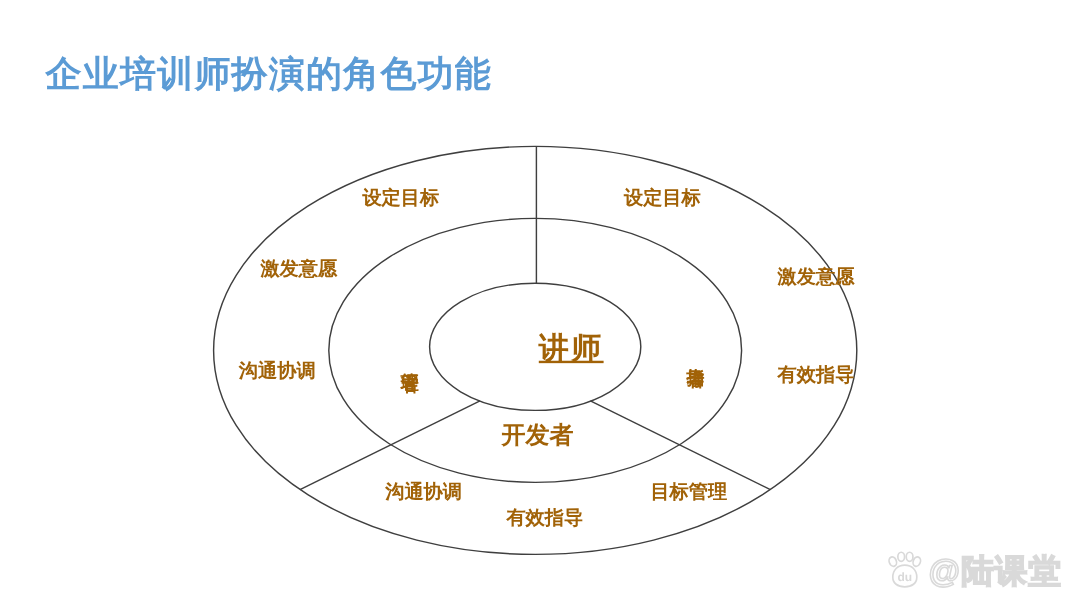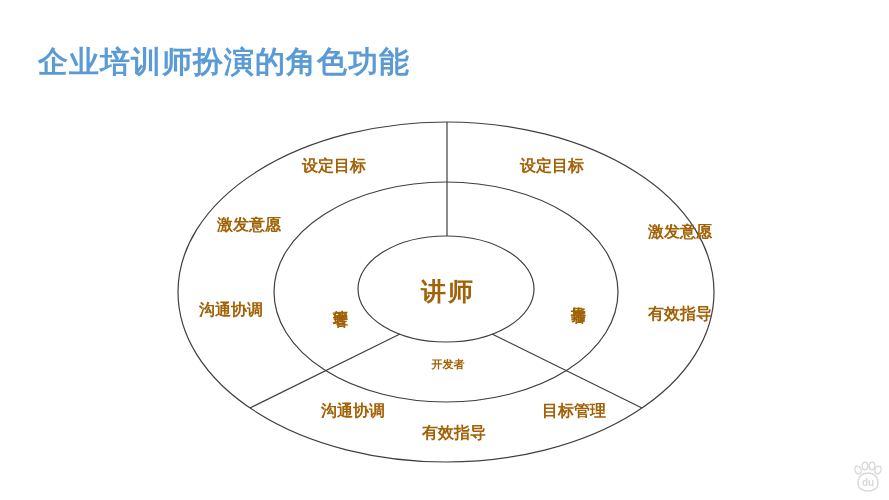--- a/index.html
+++ b/index.html
@@ -15,21 +15,21 @@
   svg.diagram { position:absolute; left:0; top:0; }
   svg.diagram ellipse, svg.diagram line {
     fill:none; stroke:var(--line_gray,#3f3f3f); stroke-width:1.2;
   }
   .lbl {
     position:absolute; transform:translate(-50%,-50%);
     font-weight:bold; color:#a16207; font-size:16px;
     white-space:nowrap; line-height:1.15;
   }
   .lbl.center-lbl { font-size:25px; letter-spacing:2px; }
-  .lbl.ring-lbl { font-size:11px;text-align:center; }
+  .lbl.ring-lbl { font-size:20px;text-align:center; }
   .lbl.vert {
     writing-mode:vertical-rl; text-orientation:upright;
     font-size:15px; line-height:1; letter-spacing:1px; white-space:normal;
   }
   .watermark {
     position:absolute; right:4px; bottom:6px;
     display:flex; align-items:flex-start; gap:3px;
   }
   .wm-text {
     font-size:27px; font-weight:bold; letter-spacing:1px;
@@ -46,21 +46,21 @@
 
   <svg class="diagram" width="889" height="500" viewBox="0 0 889 500" aria-hidden="true">
     <ellipse cx="446" cy="292" rx="268" ry="170"></ellipse>
     <ellipse cx="446" cy="292" rx="172" ry="110"></ellipse>
     <ellipse cx="446" cy="289" rx="88" ry="53"></ellipse>
     <line x1="447" y1="122" x2="447" y2="236"></line>
     <line x1="400" y1="334" x2="250" y2="408"></line>
     <line x1="492" y1="334" x2="642" y2="408"></line>
   </svg>
 
-  <div class="lbl center-lbl" style="left:448px; top:291px;">讲师</div>
+  <div class="lbl center-lbl" style="left:476px; top:291px;text-decoration:underline;">讲师</div>
 
   <div class="lbl vert" style="left:341px; top:300px;">管理者</div>
   <div class="lbl vert" style="left:579px; top:296px;">指导者</div>
   <div class="lbl ring-lbl" style="left:448px; top:364px;">开发者</div>
 
   <div class="lbl" style="left:334px; top:166px;">设定目标</div>
   <div class="lbl" style="left:552px; top:166px;">设定目标</div>
   <div class="lbl" style="left:249px; top:225px;">激发意愿</div>
   <div class="lbl" style="left:680px; top:232px;">激发意愿</div>
   <div class="lbl" style="left:231px; top:310px;">沟通协调</div>
@@ -73,15 +73,16 @@
     <svg class="paw" width="34" height="34" viewBox="0 0 34 34" aria-hidden="true">
       <g fill="#ffffff" stroke="var(--watermark_gray,#d9d9d9)" stroke-width="1.4">
         <ellipse cx="7" cy="10" rx="3" ry="4" transform="rotate(-20 7 10)"></ellipse>
         <ellipse cx="14" cy="6" rx="2.8" ry="3.8"></ellipse>
         <ellipse cx="21" cy="6" rx="2.8" ry="3.8"></ellipse>
         <ellipse cx="27" cy="10" rx="3" ry="4" transform="rotate(20 27 10)"></ellipse>
         <path d="M17 13 C11 13 7 17 7 23 C7 28 11 31 17 31 C23 31 27 28 27 23 C27 17 23 13 17 13 Z"></path>
       </g>
       <text x="17" y="26" text-anchor="middle" font-size="10" font-weight="bold" fill="var(--watermark_gray,#d9d9d9)">du</text>
     </svg>
+    <span class="wm-text">@陆课堂</span>
   </div>
 
 </div>
 
 </body></html>

